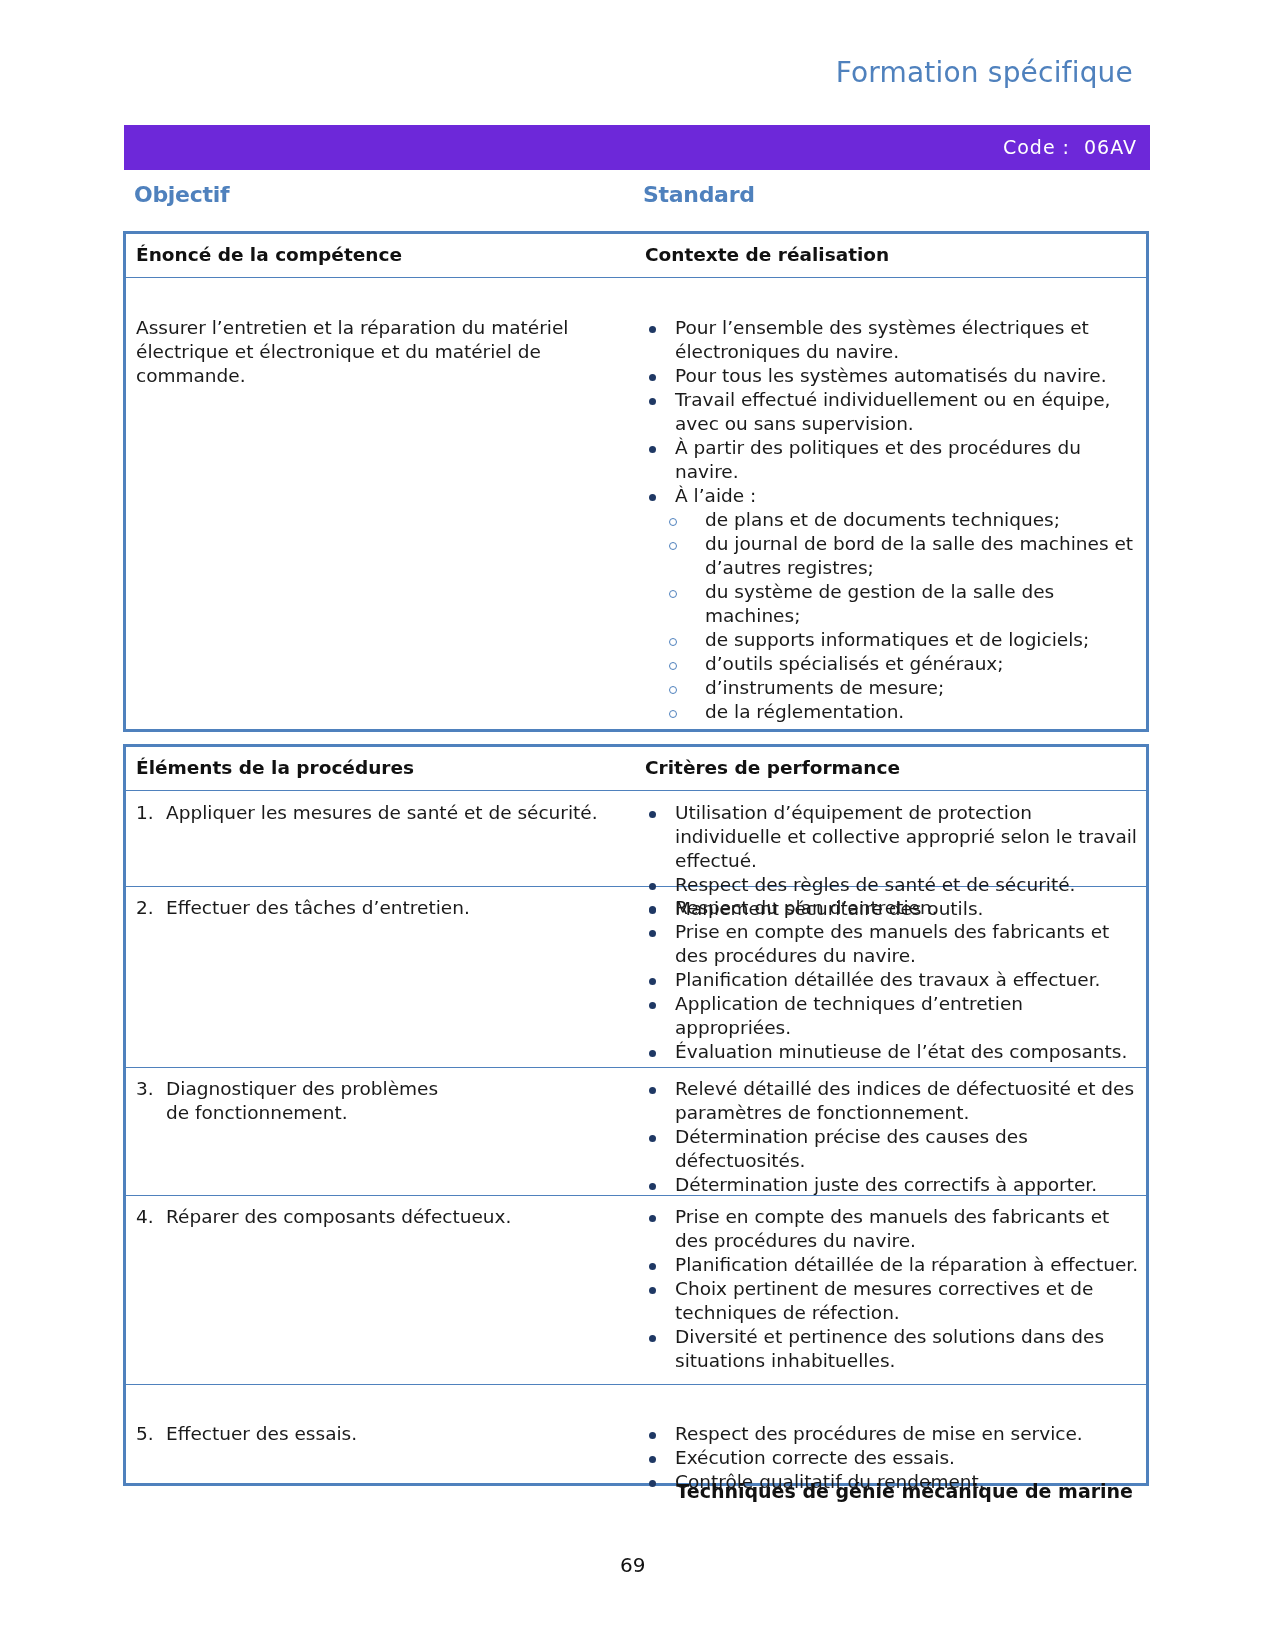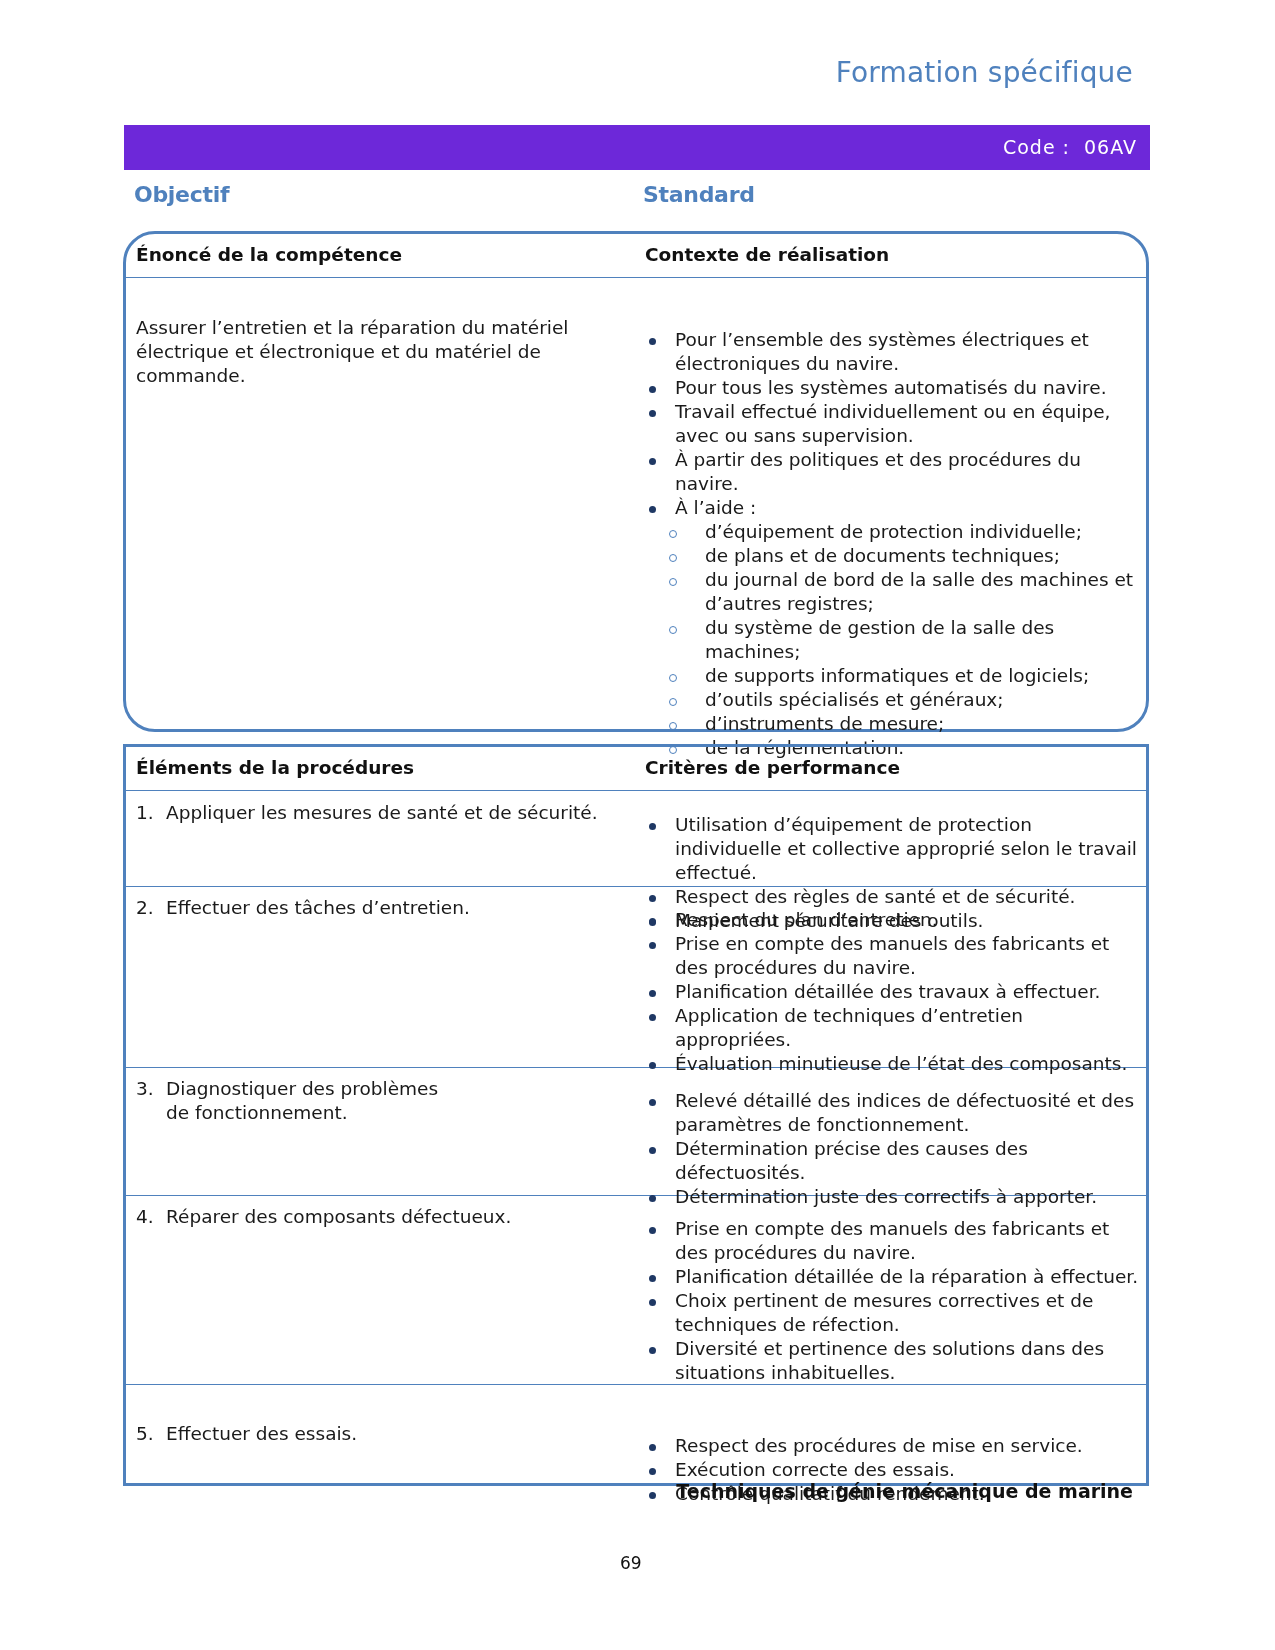--- a/index.html
+++ b/index.html
@@ -8,42 +8,42 @@
   .page-title { position:absolute; right:142px; top:56px; font-size:28px; color:#4f81bd;
                 letter-spacing:0.2px; font-family:"DejaVu Sans", sans-serif;text-align:right; }
   .code-bar { position:absolute; left:124px; top:125px; width:1026px; height:45px; background:#6d28d9; }
   .code-text { position:absolute; right:13px; top:11px; font-size:19px; color:#ffffff; letter-spacing:1px; }
   .code-text .gap { display:inline-block; width:14px; }
   .section-head { position:absolute; top:182px; font-size:22px; font-weight:bold; color:#4f81bd;
                   font-family:"DejaVu Sans", sans-serif; letter-spacing:-0.3px; }
   .obj { left:134px; }
   .std { left:643px; }
   .tbl { position:absolute; left:123px; width:1020px; border:3px solid #4f81bd; box-sizing:content-box; }
-  .tbl1 { top:231px; height:495px;border-radius:32px; }
+  .tbl1 { top:231px; height:495px; }
   .tbl2 { top:744px; height:736px; }
   .hdr { position:absolute; left:0; right:0; top:0; height:43px; border-bottom:1.5px solid #4f81bd; }
   .hdr-cell { position:absolute; top:10px; font-size:18.5px; font-weight:bold; color:#111; }
   .c1 { left:10px; }
   .c2 { left:519px; }
   .row { position:absolute; left:0; right:0; border-bottom:1.5px solid #4f81bd; }
   .row.last { border-bottom:none;margin-top:28px; }
   .cell-left { position:absolute; left:10px; top:9px; width:470px; font-size:18.5px; line-height:24px; color:#1a1a1a; }
-  .cell-right { position:absolute; left:519px; top:21px; width:495px; font-size:18.5px; line-height:24px; color:#1a1a1a; }
+  .cell-right { position:absolute; left:519px; top:9px; width:495px; font-size:18.5px; line-height:24px; color:#1a1a1a; }
   .num-item { display:flex; }
   .num-item .n { width:30px; flex:none; }
   ul.bul { list-style:none; margin:0; padding:0; }
   ul.bul > li { position:relative; padding-left:30px; }
   ul.bul > li::before { content:""; position:absolute; left:4px; top:10px; width:7px; height:7px;
                         border-radius:50%; background:#1f3864; }
   ul.sub { list-style:none; margin:0; padding:0; }
   ul.sub > li { position:relative; padding-left:60px; }
   ul.sub > li::before { content:""; position:absolute; left:24px; top:10px; width:6px; height:6px;
                         border-radius:50%; border:1.3px solid #4f81bd; }
   .footer-title { position:absolute; right:142px; top:1480px; font-size:19px; color:#111;font-weight:bold; }
-  .page-num { position:absolute; left:620px; top:1553px; font-size:17px; color:#111; }
+  .page-num { position:absolute; left:620px; top:1553px; font-size:20px; color:#111; }
 </style>
 </head>
 <body>
 
 <div class="page-title">Formation spécifique</div>
 
 <div class="code-bar">
   <div class="code-text">
     <span>Code :</span><span class="gap"></span><span>06AV</span>
   </div>
@@ -61,21 +61,20 @@
     <div class="cell-left">Assurer l’entretien et la réparation du matériel électrique et électronique et du matériel de commande.</div>
     <div class="cell-right">
       <ul class="bul">
         <li>Pour l’ensemble des systèmes électriques et électroniques du navire.</li>
         <li>Pour tous les systèmes automatisés du navire.</li>
         <li>Travail effectué individuellement ou en équipe, avec ou sans supervision.</li>
         <li>À partir des politiques et des procédures du navire.</li>
         <li>À l’aide :</li>
       </ul>
       <ul class="sub">
-        <li>d’équipement de protection individuelle;</li>
         <li>de plans et de documents techniques;</li>
         <li>du journal de bord de la salle des machines et d’autres registres;</li>
         <li>du système de gestion de la salle des machines;</li>
         <li>de supports informatiques et de logiciels;</li>
         <li>d’outils spécialisés et généraux;</li>
         <li>d’instruments de mesure;</li>
         <li>de la réglementation.</li>
       </ul>
     </div>
   </div>

